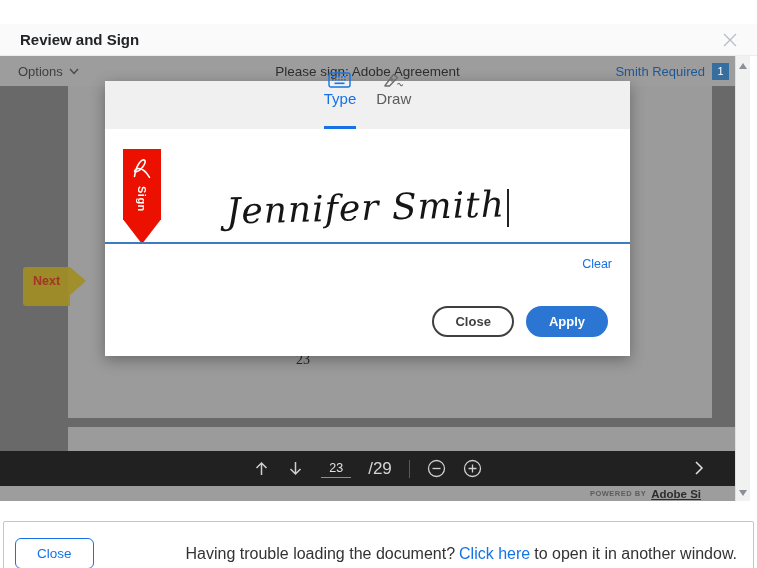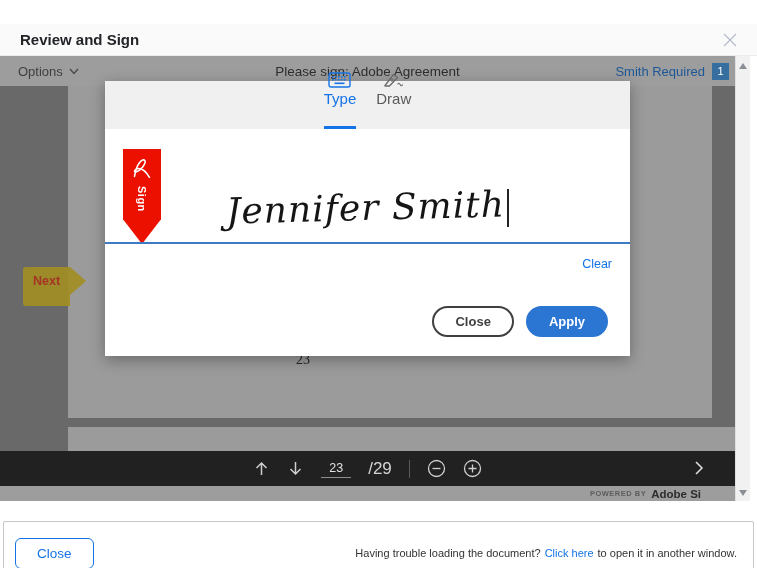--- a/index.html
+++ b/index.html
@@ -32,21 +32,21 @@
   .pdf-toolbar { position:absolute; left:0; top:427px; width:735px; height:35px; background:#212121; display:flex; align-items:center; justify-content:center; gap:17px; }
   .pdf-btn { background:none; border:none; cursor:pointer; display:flex; align-items:center; padding:0; }
   .page-input { width:30px; background:transparent; border:none; border-bottom:1px solid #8d8d8d; color:#e0e0e0; text-align:center; font-size:12.5px; padding:2px 0; font-family:"Liberation Sans", sans-serif; }
   .page-total { color:#d4d4d4; font-size:17px; }
   .vdiv { width:1px; height:18px; background:#5a5a5a; }
   .expand-chevron { position:absolute; right:30px; top:8px; cursor:pointer; }
 
   
   .powered { position:absolute; left:0; top:462px; width:735px; height:15px; background:#9d9d9d; display:flex; align-items:center; justify-content:flex-end; padding-right:34px; gap:5px;padding-left:48px; }
   .powered .pb { font-size:7.5px; letter-spacing:0.5px; color:#5c5c5c; font-weight:700; text-transform:uppercase; }
-  .powered .brand { font-size:11.5px; color:#2d2d2d; font-weight:700; }
+  .powered .brand { font-size:11.5px; color:#2d2d2d; font-weight:700;text-decoration:underline; }
 
   
   .vscroll { position:absolute; left:735px; top:32px; width:15px; height:445px; background:#f1f1f2; border-left:1px solid #e0e0e0; }
   .sb-arrow { position:absolute; left:3px; width:0; height:0; cursor:pointer; }
   .sb-up { top:7px; border-left:4.5px solid transparent; border-right:4.5px solid transparent; border-bottom:6px solid #8a8f96; }
   .sb-down { bottom:5px; border-left:4.5px solid transparent; border-right:4.5px solid transparent; border-top:6px solid #8a8f96; }
 
   
   .sig-dialog { position:absolute; left:105px; top:57px; width:525px; height:275px; background:#ffffff; box-shadow:0 4px 14px rgba(0,0,0,0.32); }
   .sig-header { height:48px; background:#f0f0f1; display:flex; justify-content:center; align-items:flex-end; gap:20px; }
@@ -65,21 +65,21 @@
   .clear-link { position:absolute; right:18px; top:176px; color:#1473e6; font-size:12.5px; cursor:pointer; }
 
   .dlg-buttons { position:absolute; right:22px; bottom:19px; display:flex; gap:12px; }
   .btn-pill { border-radius:16px; font-size:13px; padding:6px 21px; cursor:pointer; font-family:"Liberation Sans", sans-serif; }
   .btn-close { background:#ffffff; border:2px solid #3f3f3f; color:#3f3f3f; font-weight:600; }
   .btn-apply { background:#2a76d2; border:2px solid #2a76d2; color:#ffffff; font-weight:700; }
 
   
   .footer-box { position:absolute; left:3px; top:497px; width:751px; height:64px; background:#ffffff; border:1px solid #c6c6c6; border-radius:2px; display:flex; align-items:center; justify-content:space-between; padding:0 16px 0 11px; }
   .footer-close { background:#ffffff; border:1.5px solid #1473e6; color:#1473e6; border-radius:6px; padding:7px 21px; font-size:13.5px; cursor:pointer; font-family:"Liberation Sans", sans-serif; }
-  .footer-text { text-align:right; font-size:11px; line-height:19px; color:#333333; }
+  .footer-text { text-align:right; font-size:16px; line-height:19px; color:#333333; }
   .footer-link { color:#1473e6; cursor:pointer; margin:0 4px; text-decoration:none; }
   .resize-grip { position:absolute; right:3px; bottom:2px; width:12px; height:10px; background:repeating-linear-gradient(-45deg, transparent 0 2px, #ababab 2px 3.2px); cursor:nwse-resize; }
 
   .bottom-strip { position:absolute; left:0; bottom:0; width:757px; height:5px; background:#a7a7a7; }
 
   svg { display:block; }
 </style>
 </head>
 <body>
 

